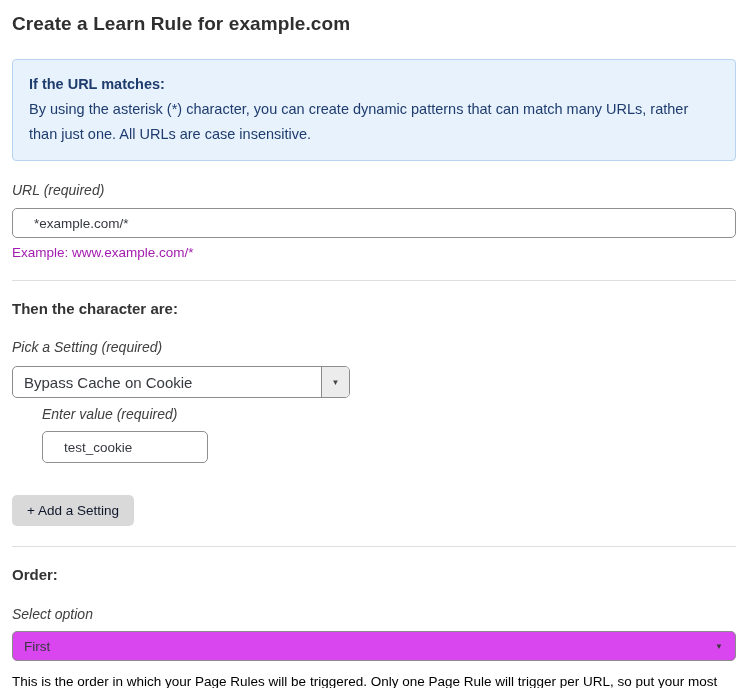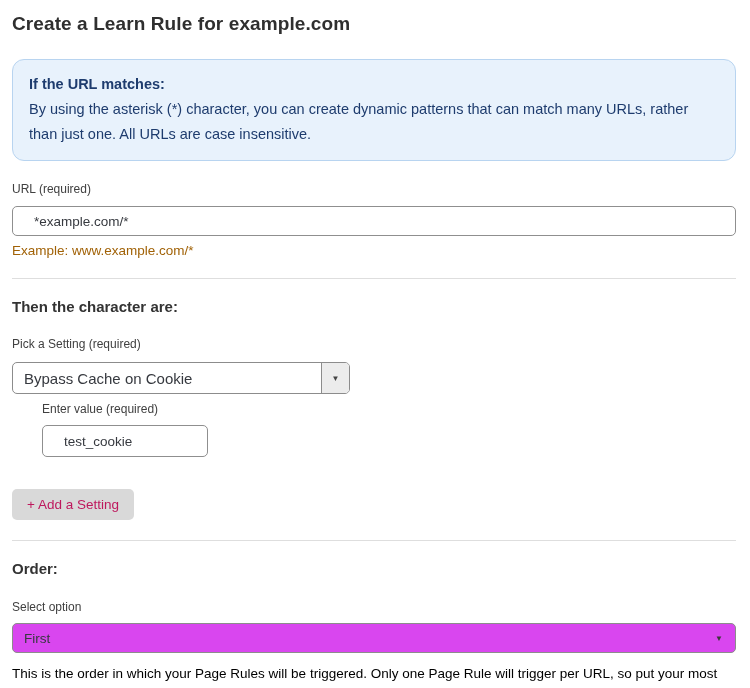--- a/index.html
+++ b/index.html
@@ -17,59 +17,60 @@
     font-weight: bold;
     color: #2f2f2f;
     letter-spacing: 0.1px;
   }
 
   
   .info-box {
     margin-top: 24px;
     background: #e8f2fc;
     border: 1px solid #b8d4f0;
-    border-radius: 12px;
+    border-radius: 4px;
     padding: 12px 16px 13px 16px;
     color: #1e3c6e;
     font-size: 14.5px;
     line-height: 25px;
   }
   .info-box .info-heading { font-weight: bold; }
   .info-box a.info-link {
     color: #2d66c8;
     text-decoration: underline;
     cursor: pointer;
   }
   .info-box .info-link-suffix { color: #1e3c6e; }
 
   
   .field-label {
-    font-size: 12px;
+    font-size: 14px;
     color: #404040;
     display: block;
+    font-style: italic;
   }
   .text-input {
     display: block;
     width: 100%;
     height: 30px;
     border: 1px solid #8f8f8f;
     border-radius: 5px;
     padding: 0 21px;
     font-size: 13.5px;
     color: #36393f;
     background: #ffffff;
     font-family: inherit;
     outline: none;
   }
   .url-group { margin-top: 21px; }
   .url-group .text-input { margin-top: 10px; }
   .field-hint {
     margin-top: 7px;
     font-size: 13.5px;
-    color: #a16207;
+    color: #a21caf;
   }
 
   hr.divider {
     border: none;
     border-top: 1px solid #dedede;
     margin: 20px 0 0 0;
   }
 
   .section-heading {
     font-size: 15px;
@@ -117,21 +118,21 @@
 
   .add-setting-button {
     margin-top: 32px;
     display: inline-block;
     background: #d9d9d9;
     border: none;
     border-radius: 5px;
     padding: 0 15px;
     height: 31px;
     font-size: 13.5px;
-    color: #be185d;
+    color: #0f172a;
     font-family: inherit;
     cursor: pointer;
   }
 
   .order-section { margin-top: 19px; }
   .order-select-label { margin-top: 23px; }
   .select-box {
     position: relative;
     margin-top: 9px;
     height: 30px;

